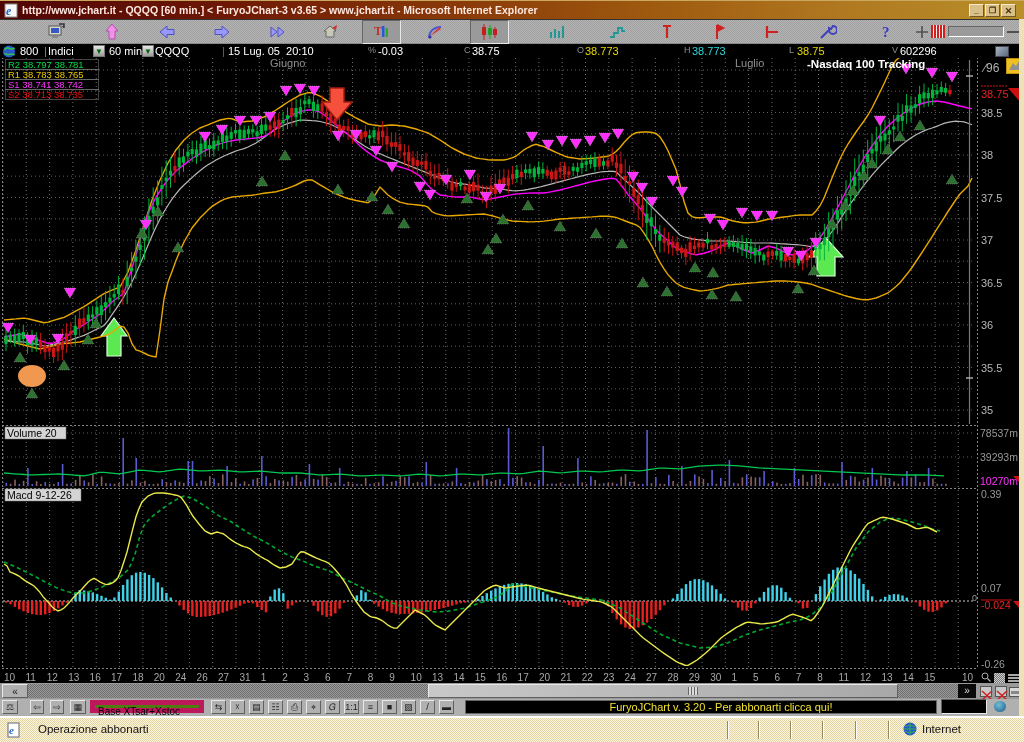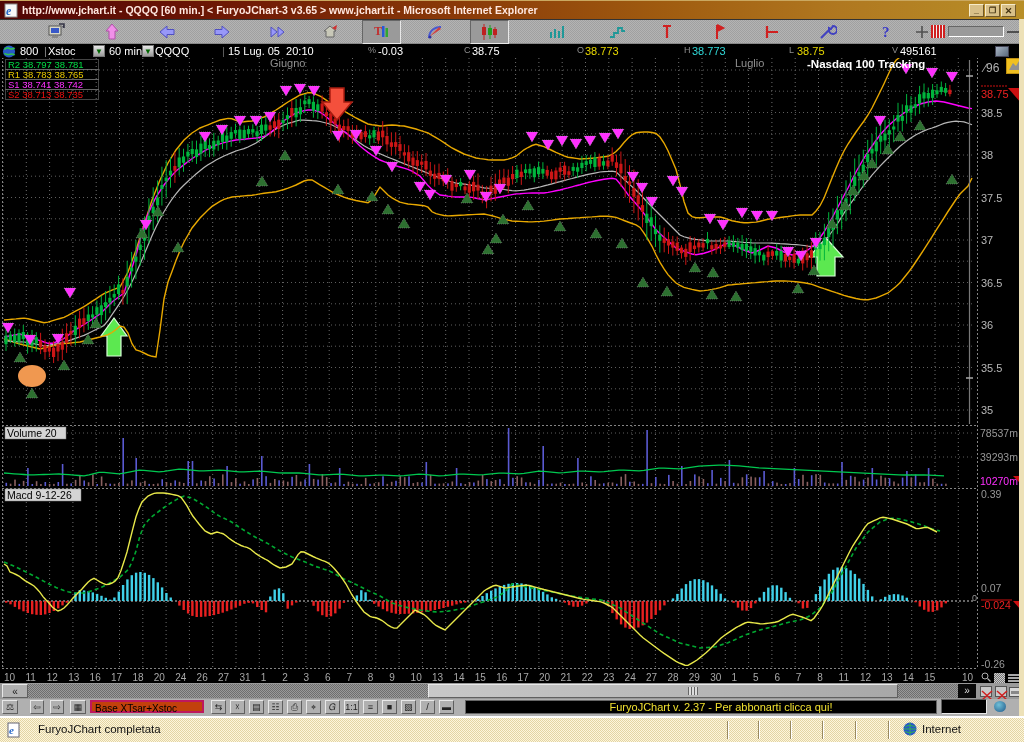--- a/index.html
+++ b/index.html
@@ -94,39 +94,39 @@
       <path d="M4,10 h12" stroke="#505050" stroke-width="2"></path>
     </svg>
   </div>
 <div class="abs" style="left:0;top:44px;width:1024px;height:14px;background:#000">
     <svg style="position:absolute;left:2px;top:1px" width="14" height="13" viewBox="0 0 14 14">
       <circle cx="7" cy="7" r="6.5" fill="#2858c8"></circle>
       <path d="M2,5 q3,-3 6,-1 q3,1 5,-1 M2,9 q3,2 6,1 q3,-1 5,1" stroke="#30c050" stroke-width="1.8" fill="none"></path>
     </svg>
     <span style="position:absolute;left:20px;top:1px;color:#fff;font-size:11px;">800</span>
     <span style="position:absolute;left:44px;top:1px;color:#888;font-size:11px;">|</span>
-    <span style="position:absolute;left:48px;top:1px;color:#fff;font-size:11px;">Xstoc</span>
+    <span style="position:absolute;left:48px;top:1px;color:#fff;font-size:11px;">Indici</span>
     <div style="position:absolute;left:93px;top:1px;width:12px;height:12px;background:linear-gradient(#e8e8e8,#9a9a9a);border:1px solid #777;color:#060;font-size:8px;text-align:center;line-height:11px">▼</div>
     <span style="position:absolute;left:109px;top:1px;color:#fff;font-size:11px;">60 min.</span>
     <div style="position:absolute;left:142px;top:1px;width:12px;height:12px;background:linear-gradient(#e8e8e8,#9a9a9a);border:1px solid #777;color:#060;font-size:8px;text-align:center;line-height:11px">▼</div>
     <span style="position:absolute;left:155px;top:1px;color:#fff;font-size:11px;">QQQQ</span>
     <span style="position:absolute;left:222px;top:1px;color:#666;font-size:11px;">|</span>
     <span style="position:absolute;left:228px;top:1px;color:#fff;font-size:11px;">15 Lug. 05&nbsp; 20:10</span>
     <span style="position:absolute;left:368px;top:1px;color:#909090;font-size:9px;">%</span>
     <span style="position:absolute;left:378px;top:1px;color:#fff;font-size:11px;">-0.03</span>
     <span style="position:absolute;left:464px;top:1px;color:#909090;font-size:9px;">C</span>
     <span style="position:absolute;left:472px;top:1px;color:#fff;font-size:11px;">38.75</span>
     <span style="position:absolute;left:577px;top:1px;color:#909090;font-size:9px;">O</span>
     <span style="position:absolute;left:585px;top:1px;color:#e8d800;font-size:11px;">38.773</span>
     <span style="position:absolute;left:684px;top:1px;color:#909090;font-size:9px;">H</span>
     <span style="position:absolute;left:692px;top:1px;color:#30d8d8;font-size:11px;">38.773</span>
     <span style="position:absolute;left:789px;top:1px;color:#909090;font-size:9px;">L</span>
     <span style="position:absolute;left:797px;top:1px;color:#e8d800;font-size:11px;">38.75</span>
     <span style="position:absolute;left:892px;top:1px;color:#909090;font-size:9px;">V</span>
-    <span style="position:absolute;left:900px;top:1px;color:#fff;font-size:11px;">495161</span>
+    <span style="position:absolute;left:900px;top:1px;color:#fff;font-size:11px;">602296</span>
     <div style="position:absolute;left:995px;top:2px;width:14px;height:11px;background:linear-gradient(135deg,#a8b4c4,#5a6a7c);border:1px solid #445"></div>
   </div>
 <div class="abs" style="left:0;top:58px;width:828px;height:625px"><svg width="1024" height="625" viewBox="0 0 1024 625" xmlns="http://www.w3.org/2000/svg">
       <defs>
         <clipPath id="plotclip">
           <rect x="2" y="58" width="974" height="368"></rect>
         </clipPath>
       </defs>
       <rect x="0" y="0" width="1024" height="625" fill="#000"></rect>
       <g stroke="#6e6e6e" stroke-width="1" stroke-dasharray="1 3">
@@ -1272,45 +1272,45 @@
       </svg></div>
     <div style="position:absolute;left:1009px;top:4px;width:13px;height:10px;background:#d8d8d8;border:1px solid #555">
       <div style="height:3px;background:#888;margin:3px 1px 0 1px"></div>
     </div>
   </div>
 <div class="abs" style="left:0;top:699px;width:1024px;height:17px;background:#b0b0b0">
     <div style="position:absolute;left:2px;top:1px;width:16px;height:14px;background:#b0b0b0;border:1px solid;border-color:#e8e8e8 #606060 #606060 #e8e8e8;font-size:9px;text-align:center;line-height:13px;color:#222">⚖</div>
     <div style="position:absolute;left:30px;top:1px;width:14px;height:14px;background:#b0b0b0;border:1px solid;border-color:#e8e8e8 #606060 #606060 #e8e8e8;font-size:9px;text-align:center;line-height:13px;color:#222">⇦</div>
     <div style="position:absolute;left:50px;top:1px;width:14px;height:14px;background:#b0b0b0;border:1px solid;border-color:#e8e8e8 #606060 #606060 #e8e8e8;font-size:9px;text-align:center;line-height:13px;color:#222">⇨</div>
     <div style="position:absolute;left:70px;top:1px;width:16px;height:14px;background:#b0b0b0;border:1px solid;border-color:#e8e8e8 #606060 #606060 #e8e8e8;font-size:9px;text-align:center;line-height:13px;color:#222">▦</div>
-    <div style="position:absolute;left:90px;top:1px;width:114px;height:13px;background:#c2410c;border:2px solid #be185d;font-size:10px;color:#000;padding-left:3px;line-height:13px">Base XTsar+Xstoc</div>
+    <div style="position:absolute;left:90px;top:1px;width:114px;height:13px;background:#4d7c0f;border:5px solid #be185d;font-size:10px;color:#000;padding-left:3px;line-height:13px">Base XTsar+Xstoc</div>
     <div style="position:absolute;left:211px;top:1px;width:15px;height:14px;background:#b0b0b0;border:1px solid;border-color:#e8e8e8 #606060 #606060 #e8e8e8;font-size:9px;text-align:center;line-height:13px;color:#222">⇆</div>
     <div style="position:absolute;left:230px;top:1px;width:15px;height:14px;background:#b0b0b0;border:1px solid;border-color:#e8e8e8 #606060 #606060 #e8e8e8;font-size:9px;text-align:center;line-height:13px;color:#222">☓</div>
     <div style="position:absolute;left:249px;top:1px;width:15px;height:14px;background:#b0b0b0;border:1px solid;border-color:#e8e8e8 #606060 #606060 #e8e8e8;font-size:9px;text-align:center;line-height:13px;color:#222">▤</div>
     <div style="position:absolute;left:268px;top:1px;width:15px;height:14px;background:#b0b0b0;border:1px solid;border-color:#e8e8e8 #606060 #606060 #e8e8e8;font-size:9px;text-align:center;line-height:13px;color:#222">☷</div>
     <div style="position:absolute;left:287px;top:1px;width:15px;height:14px;background:#b0b0b0;border:1px solid;border-color:#e8e8e8 #606060 #606060 #e8e8e8;font-size:9px;text-align:center;line-height:13px;color:#222">⎙</div>
     <div style="position:absolute;left:306px;top:1px;width:15px;height:14px;background:#b0b0b0;border:1px solid;border-color:#e8e8e8 #606060 #606060 #e8e8e8;font-size:9px;text-align:center;line-height:13px;color:#222">⌖</div>
     <div style="position:absolute;left:325px;top:1px;width:15px;height:14px;background:#b0b0b0;border:1px solid;border-color:#e8e8e8 #606060 #606060 #e8e8e8;font-size:9px;text-align:center;line-height:13px;color:#222">𝐺</div>
     <div style="position:absolute;left:344px;top:1px;width:15px;height:14px;background:#b0b0b0;border:1px solid;border-color:#e8e8e8 #606060 #606060 #e8e8e8;font-size:9px;text-align:center;line-height:13px;color:#222">1:1</div>
     <div style="position:absolute;left:363px;top:1px;width:15px;height:14px;background:#b0b0b0;border:1px solid;border-color:#e8e8e8 #606060 #606060 #e8e8e8;font-size:9px;text-align:center;line-height:13px;color:#222">≡</div>
     <div style="position:absolute;left:382px;top:1px;width:15px;height:14px;background:#b0b0b0;border:1px solid;border-color:#e8e8e8 #606060 #606060 #e8e8e8;font-size:9px;text-align:center;line-height:13px;color:#222">■</div>
     <div style="position:absolute;left:401px;top:1px;width:15px;height:14px;background:#b0b0b0;border:1px solid;border-color:#e8e8e8 #606060 #606060 #e8e8e8;font-size:9px;text-align:center;line-height:13px;color:#222">▧</div>
     <div style="position:absolute;left:420px;top:1px;width:15px;height:14px;background:#b0b0b0;border:1px solid;border-color:#e8e8e8 #606060 #606060 #e8e8e8;font-size:9px;text-align:center;line-height:13px;color:#222">/</div>
     <div style="position:absolute;left:439px;top:1px;width:15px;height:14px;background:#b0b0b0;border:1px solid;border-color:#e8e8e8 #606060 #606060 #e8e8e8;font-size:9px;text-align:center;line-height:13px;color:#222">▬</div>
     <div style="position:absolute;left:465px;top:1px;width:472px;height:14px;background:#000;border:1px solid #666"></div>
-    <div style="position:absolute;left:465px;top:1px;width:472px;height:14px;color:#f0e030;font-size:11px;text-align:center;line-height:14px;text-indent:40px">FuryoJChart v. 2.37 - Per abbonarti clicca qui!</div>
+    <div style="position:absolute;left:465px;top:1px;width:472px;height:14px;color:#f0e030;font-size:11px;text-align:center;line-height:14px;text-indent:40px">FuryoJChart v. 3.20 - Per abbonarti clicca qui!</div>
     <div style="position:absolute;left:941px;top:0px;width:46px;height:15px;background:#000;border:1px solid;border-color:#606060 #e8e8e8 #e8e8e8 #606060"></div>
     <div style="position:absolute;left:994px;top:2px;width:12px;height:11px;background:radial-gradient(circle at 40% 35%,#70c0d8,#205888);border-radius:50%"></div>
   </div>
 <div class="abs" style="left:0;top:716px;width:1024px;height:26px;background:repeating-conic-gradient(#fdf6dc 0 25%,#e3d4a4 0 50%) 0 0/2px 2px;border-top:2px solid #fff">
     <svg style="position:absolute;left:7px;top:4px" width="14" height="16" viewBox="0 0 14 16">
       <rect x="1" y="1" width="11" height="14" fill="#fff" stroke="#667"></rect>
       <text x="2" y="12" font-size="11" fill="#2868c8" font-family="Liberation Serif" font-weight="bold" font-style="italic">e</text>
     </svg>
-    <span style="position:absolute;left:38px;top:5px;color:#111;font-size:11.5px">FuryoJChart completata</span>
+    <span style="position:absolute;left:38px;top:5px;color:#111;font-size:11.5px">Operazione abbonarti</span>
     <div style="position:absolute;left:727px;top:3px;width:2px;height:18px;border-left:1px solid #9a8a60;border-right:1px solid #fff"></div>
     <div style="position:absolute;left:758px;top:3px;width:2px;height:18px;border-left:1px solid #9a8a60;border-right:1px solid #fff"></div>
     <div style="position:absolute;left:790px;top:3px;width:2px;height:18px;border-left:1px solid #9a8a60;border-right:1px solid #fff"></div>
     <div style="position:absolute;left:822px;top:3px;width:2px;height:18px;border-left:1px solid #9a8a60;border-right:1px solid #fff"></div>
     <div style="position:absolute;left:855px;top:3px;width:2px;height:18px;border-left:1px solid #9a8a60;border-right:1px solid #fff"></div>
     <div style="position:absolute;left:888px;top:3px;width:2px;height:18px;border-left:1px solid #9a8a60;border-right:1px solid #fff"></div>
     <svg style="position:absolute;left:903px;top:4px" width="14" height="14" viewBox="0 0 14 14">
       <circle cx="7" cy="7" r="6.5" fill="#2858c8"></circle>
       <path d="M2,4.5 q4,-2.5 10,0 M2,9.5 q4,2.5 10,0 M7,0.5 v13 M1,7 h12" stroke="#30b050" stroke-width="1" fill="none"></path>
     </svg>

